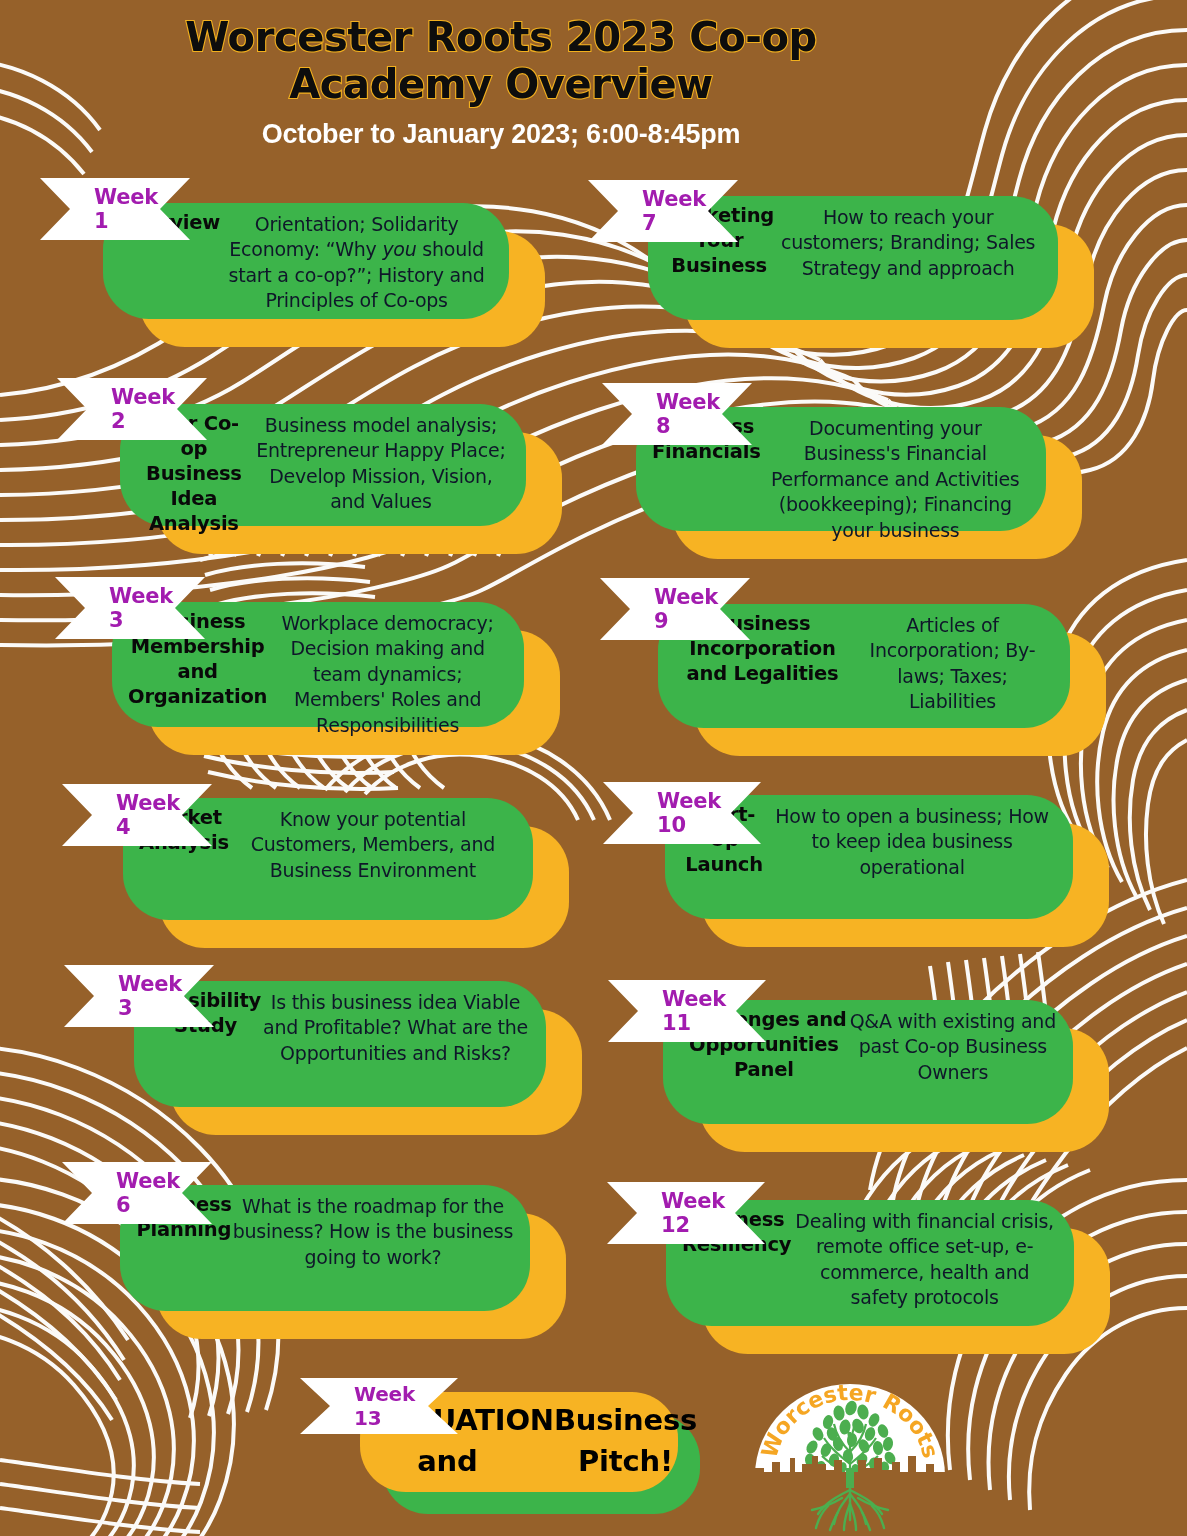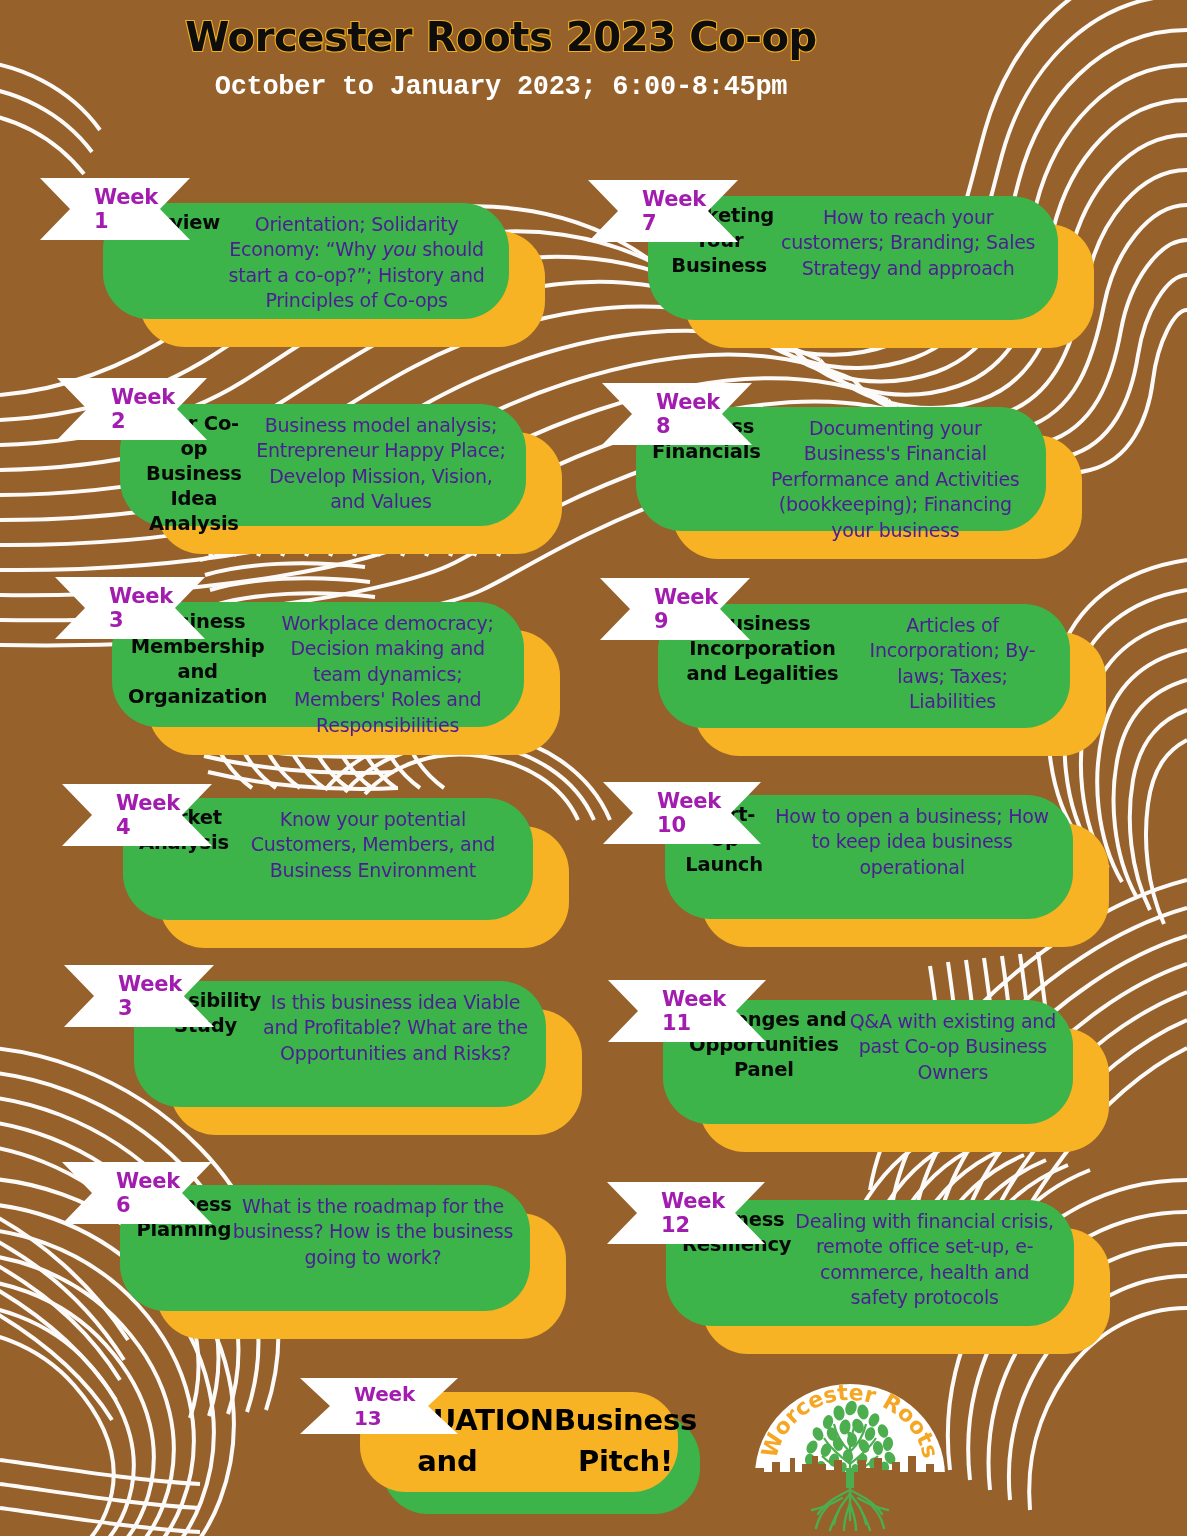--- a/index.html
+++ b/index.html
@@ -30,21 +30,21 @@
     font-weight:bold;
     font-size:40px;
     line-height:1.17;
     color:#0d0d0d;
     letter-spacing:-0.4px;
     -webkit-text-stroke:2.2px #f2b01e;
     paint-order:stroke fill;
   }
   .poster-subtitle {
     margin-top:11px;
-    font-family:Liberation Mono, monospace;
+    font-family:Liberation Sans, sans-serif;
     font-weight:bold;
     font-size:27px;
     color:#ffffff;
     letter-spacing:-0.3px;
   }
 
   
   .card {
     position:absolute;
     z-index:4;
@@ -77,21 +77,21 @@
     font-weight:bold;
     font-size:19.5px;
     color:#090909;
     text-align:center;
     line-height:1.28;
     letter-spacing:-0.2px;
   }
   .card-desc {
     font-family:"DejaVu Sans", sans-serif;
     font-size:19px;
-    color:#4c1d95;
+    color:#0f172a;
     text-align:center;
     line-height:1.34;
     letter-spacing:-0.25px;
     margin-top:1px;
     max-width:100%;
   }
   .card-desc i { font-style:italic; }
 
   .card.big .card-title {
     font-size:29px;
@@ -259,20 +259,21 @@
 
     <path d="M0 1460 C60 1468 130 1480 200 1484"></path>
     <path d="M0 1484 C60 1492 130 1504 200 1508"></path>
     <path d="M0 1508 C60 1516 130 1528 200 1532"></path>
   </g>
 </svg>
 
 <div class="header">
   <div class="poster-title">
     <div>Worcester Roots 2023 Co-op</div>
+    <div>Academy Overview</div>
   </div>
   <div class="poster-subtitle">October to January 2023; 6:00-8:45pm</div>
 </div>
 
 <div class="card" style="left:103px; top:203px; width:406px; height:116px;">
   <div class="shadow-layer"></div>
   <div class="card-body">
     <div class="card-title">Overview</div>
     <div class="card-desc"><span>Orientation; Solidarity Economy: “Why </span><i>you</i><span> should start a co-op?”; History and Principles of Co-ops</span></div>
   </div>

